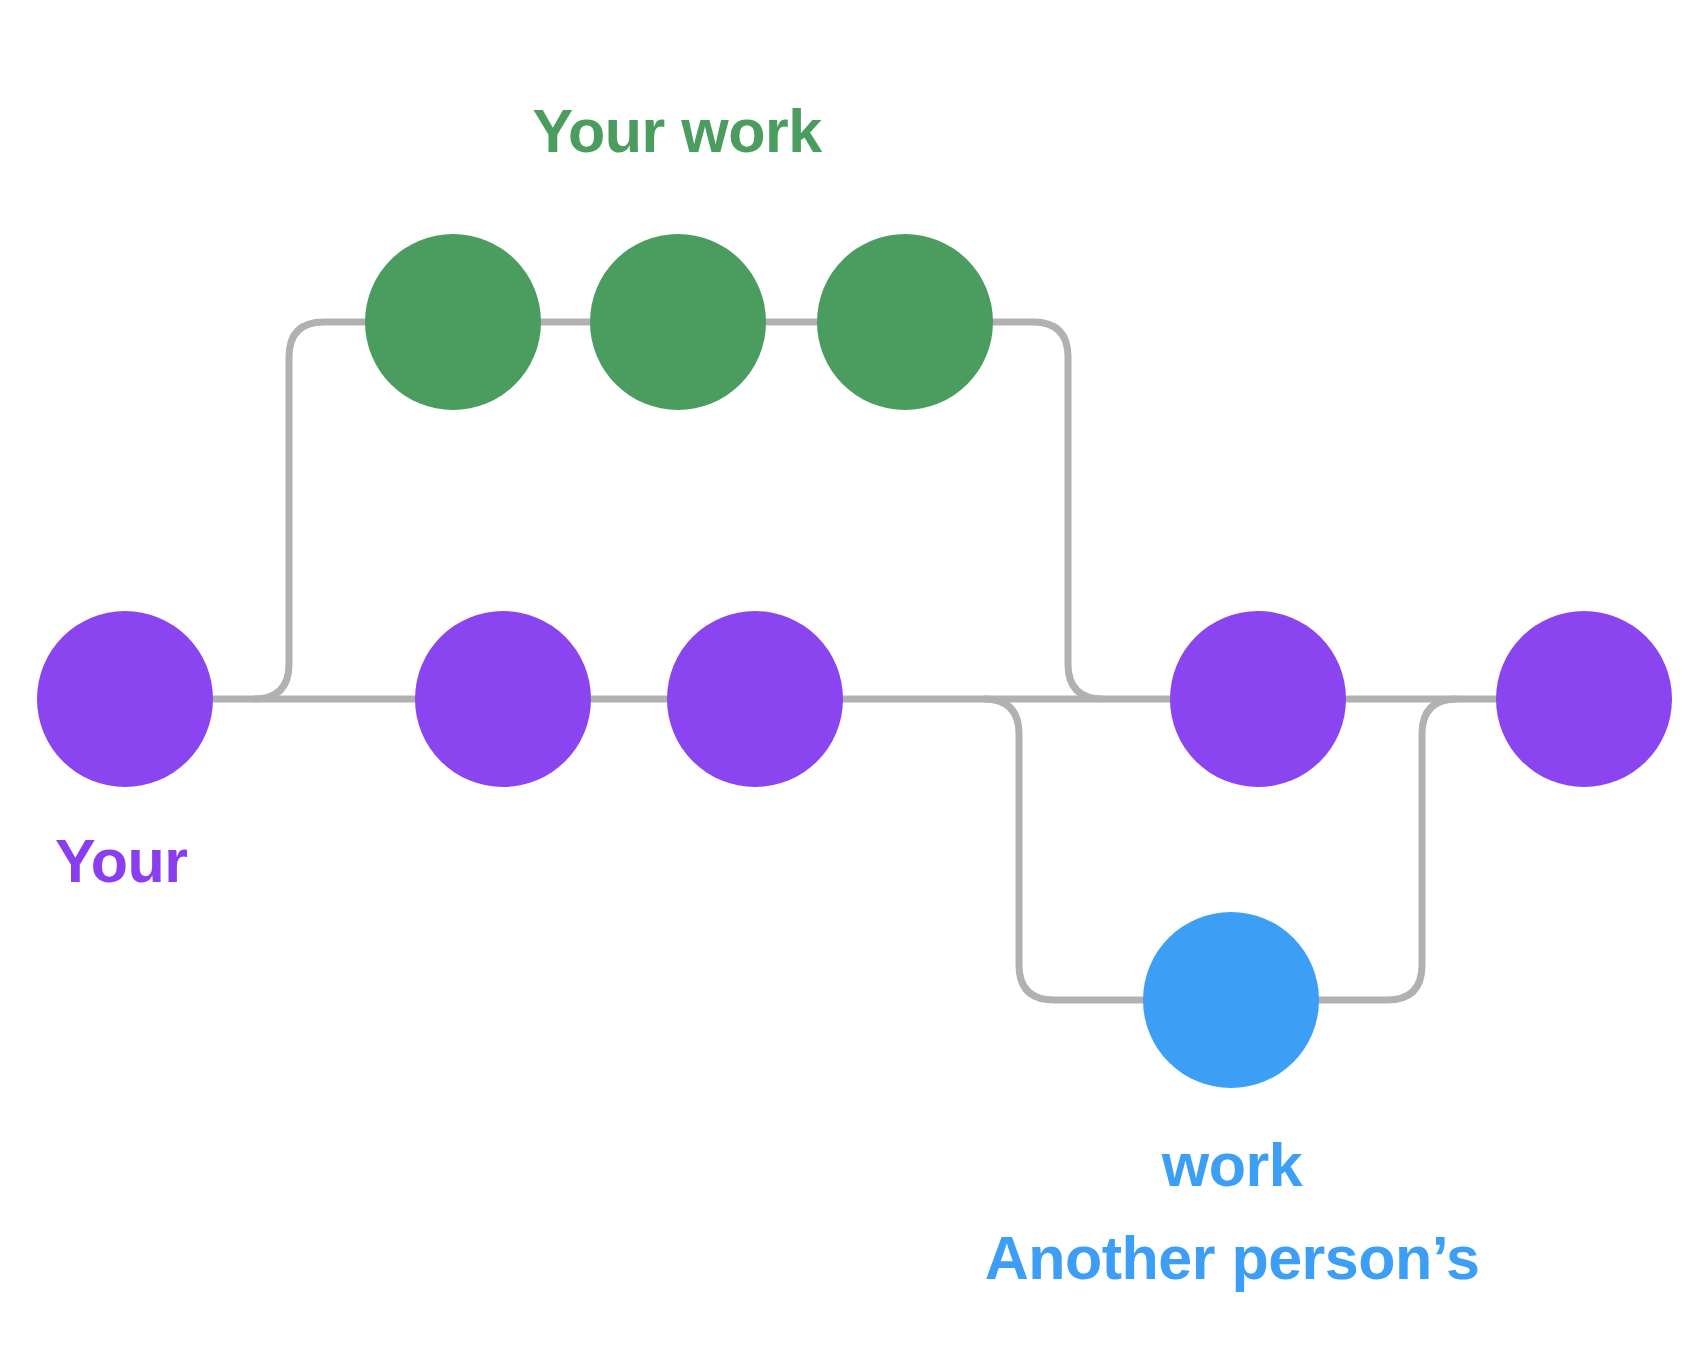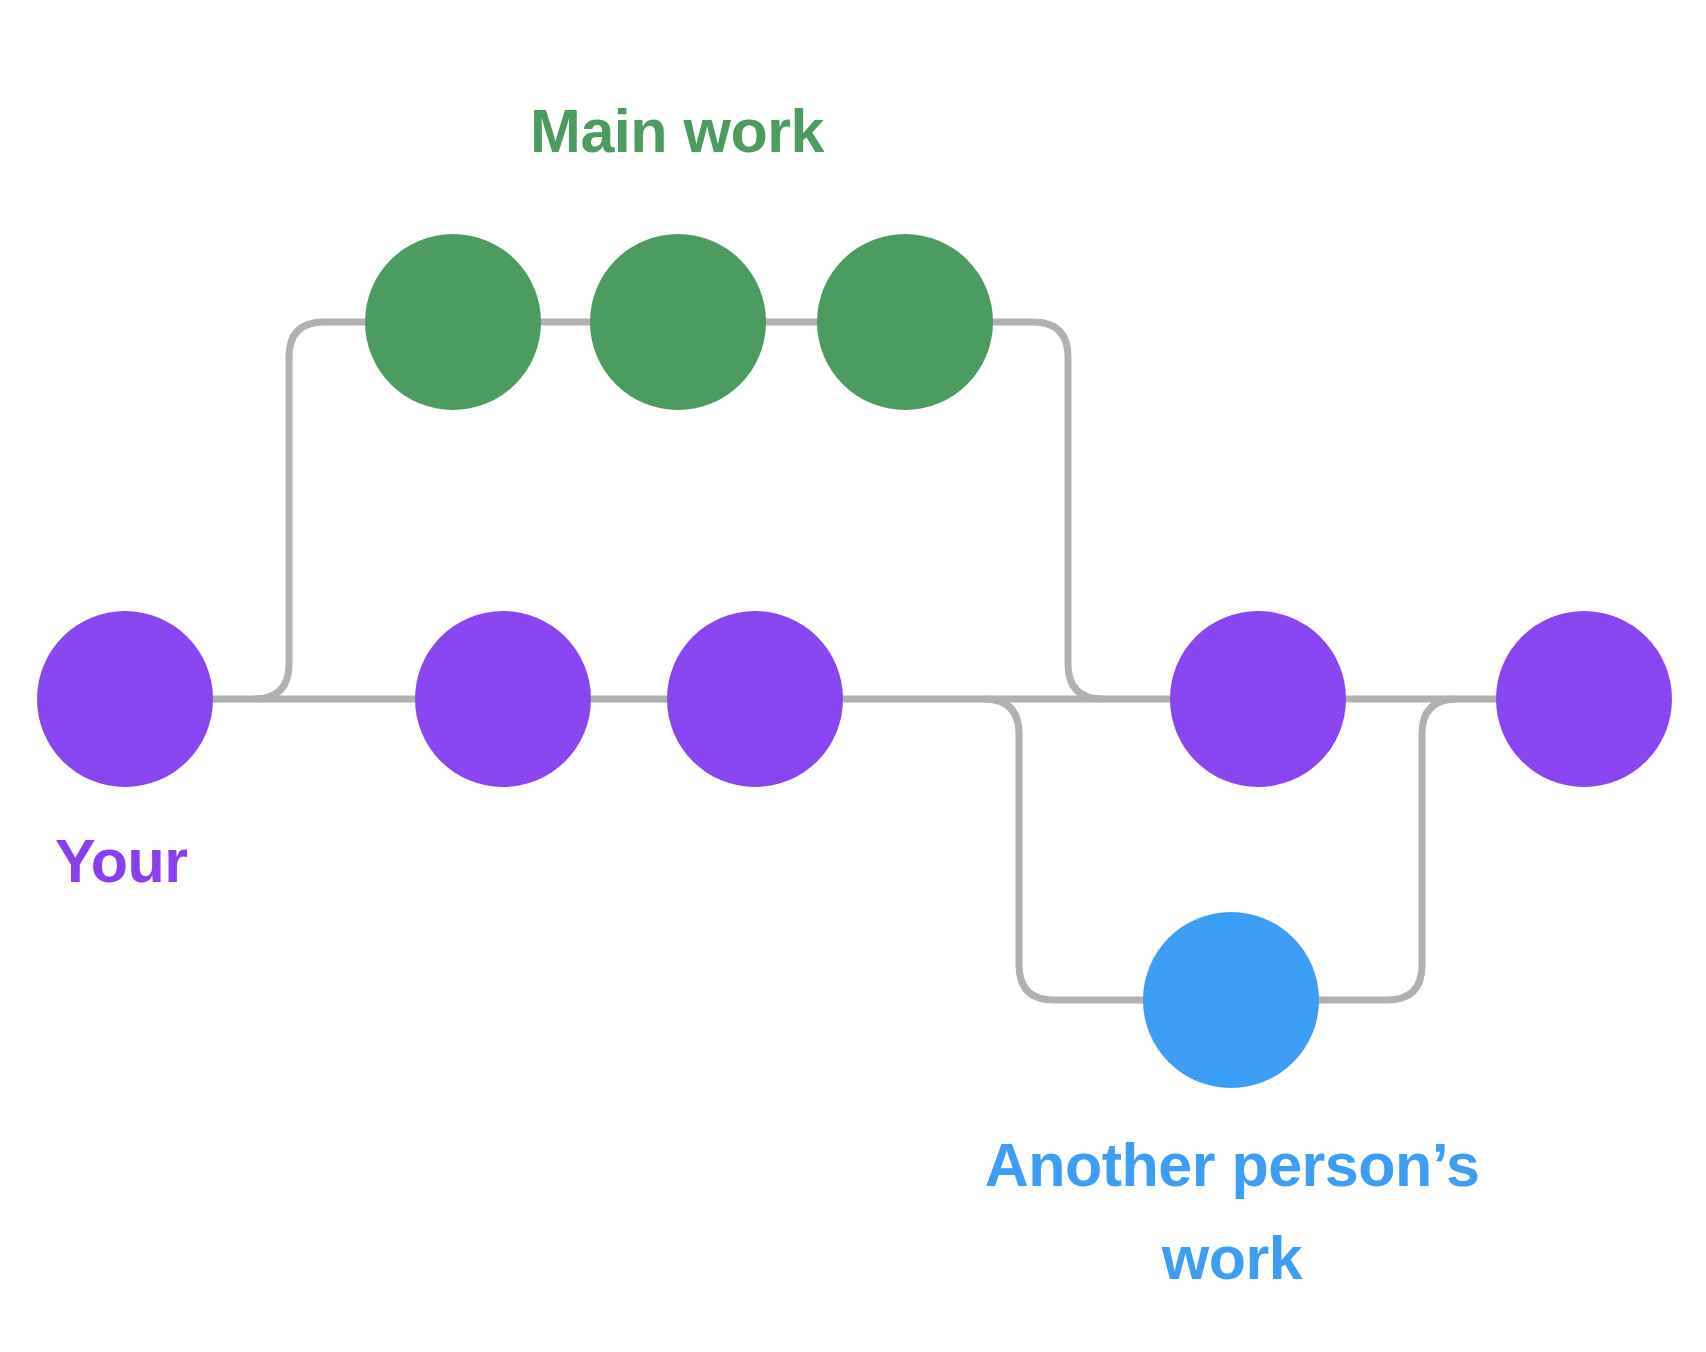--- a/index.html
+++ b/index.html
@@ -48,21 +48,21 @@
       <circle cx="503" cy="699" r="88" fill="#8b45f0"></circle>
       <circle cx="755" cy="699" r="88" fill="#8b45f0"></circle>
       <circle cx="1258" cy="699" r="88" fill="#8b45f0"></circle>
       <circle cx="1584" cy="699" r="88" fill="#8b45f0"></circle>
       <circle cx="453" cy="322" r="88" fill="#4a9d5e"></circle>
       <circle cx="678" cy="322" r="88" fill="#4a9d5e"></circle>
       <circle cx="905" cy="322" r="88" fill="#4a9d5e"></circle>
       <circle cx="1231" cy="1000" r="88" fill="#3d9ef5"></circle>
     </svg>
 
-  <div class="branch-label centered" style="left: 677px; top: 101px; color: rgb(74, 157, 94);">Main work</div>
+  <div class="branch-label centered" style="left: 677px; top: 101px; color: rgb(74, 157, 94);">Your work</div>
 
   <div class="branch-label" style="left: 55px; top: 831px; color: rgb(138, 62, 240);">Your</div>
 
   <div class="branch-label centered two-line" style="left: 1232px; top: 1119px; color: rgb(61, 158, 245);">
+    <div>work</div>
     <div>Another person’s</div>
-    <div>work</div>
   </div>
 </div>
 
 </body></html>

